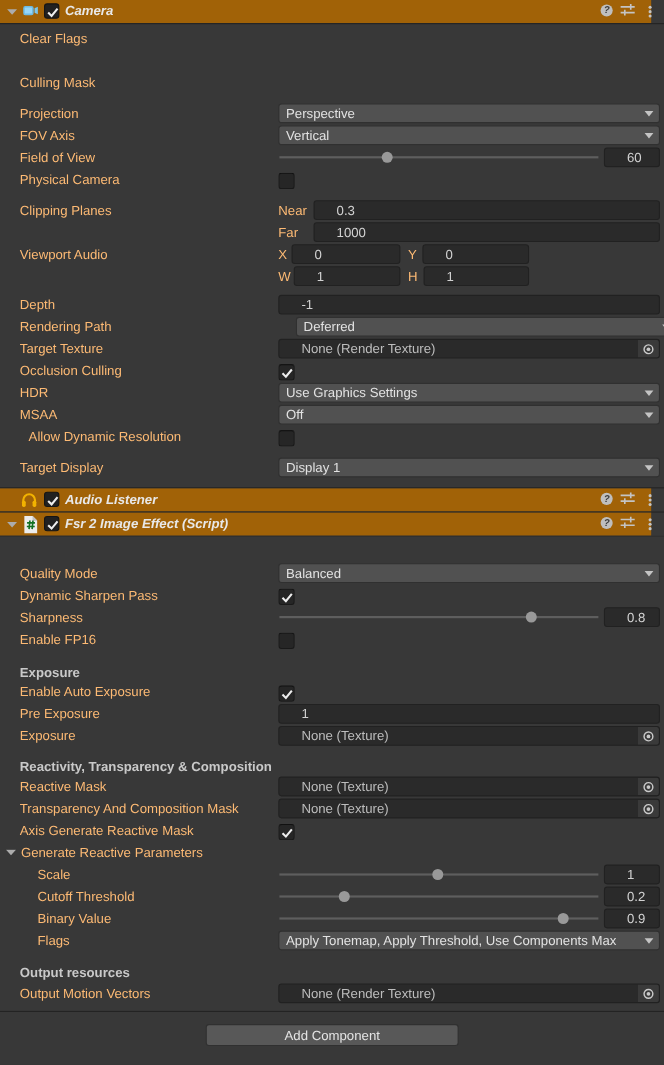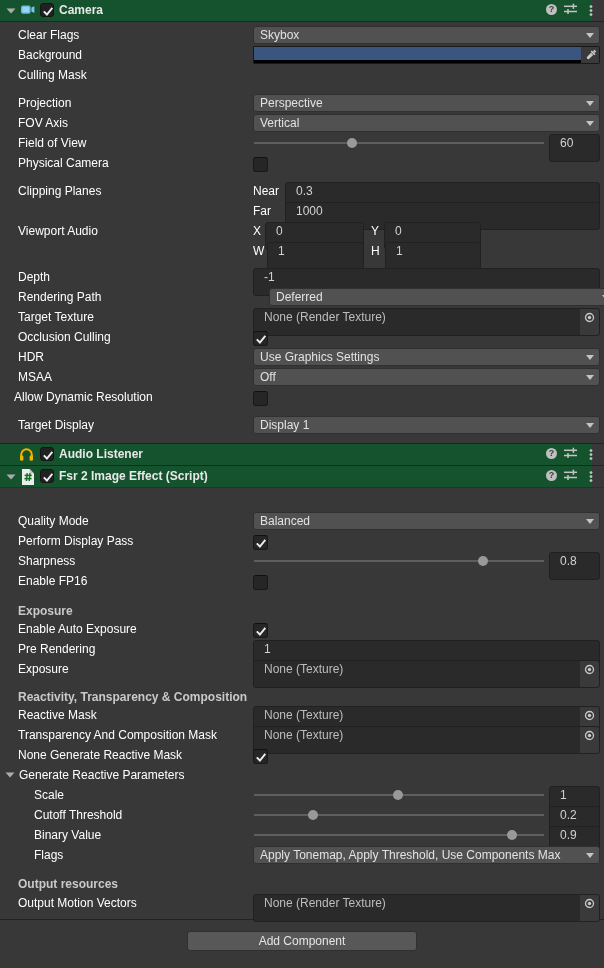--- a/index.html
+++ b/index.html
@@ -1,39 +1,39 @@
 <!DOCTYPE html>
 <html><head><meta charset="utf-8"><title>Inspector</title>
 <style>
 * { margin:0; padding:0; box-sizing:border-box; }
 html,body { width:604px; height:968px; background:#383838; overflow:hidden;
   font-family:"Liberation Sans",sans-serif; font-size:12px; }
 #page { position:relative; width:604px; height:968px; background:#383838; }
 .row { position:absolute; left:0; right:0; height:18px; }
-.lbl { position:absolute; top:0; line-height:18px; color:#ffffff; white-space:nowrap; }
+.lbl { position:absolute; top:0; line-height:18px; color:#fdba74; white-space:nowrap; }
 .lbl.bold { font-weight:bold; color:#C9C9C9; }
 .lbl.dim { color:#7F7F7F; }
 .dd { position:absolute; top:0; height:18px; background:#515151; border:1px solid #303030;
   border-radius:3px; color:#E2E2E2; line-height:16px; padding:0 18px 0 6px; white-space:nowrap; overflow:hidden; }
 .arr { position:absolute; right:5px; top:6px; width:0; height:0;
   border-left:4px solid transparent; border-right:4px solid transparent; border-top:5px solid #C4C4C4; }
-.tf { position:absolute; top:0; height:28px; background:#2A2A2A; border:1px solid #212121;
-  border-radius:3px; color:#D2D2D2; line-height:16px; padding:0 10px; white-space:nowrap; overflow:hidden; }
+.tf { position:absolute; top:0; height:18px; background:#2A2A2A; border:1px solid #212121;
+  border-radius:3px; color:#D2D2D2; line-height:16px; padding:0 20px; white-space:nowrap; overflow:hidden; }
 .obj { color:#BDBDBD; }
 .obj.dim2 { color:#868686; }
 .picker { position:absolute; right:0; top:0; bottom:0; width:19px; background:#3A3A3A;
   border-radius:0 2px 2px 0; }
 .picker svg { position:absolute; left:4px; top:2.5px; }
 .cb { position:absolute; left:253px; top:3px; width:15px; height:15px; background:#262626;
   border:1px solid #191919; border-top-color:#111; border-radius:3px; }
 .sl { position:absolute; top:0; height:18px; }
 .track { position:absolute; left:1px; top:8px; width:290px; height:2px; background:#5E5E5E; }
 .knob { position:absolute; top:4px; width:10px; height:10px; border-radius:50%; background:#999999; }
 .num { left:296px; width:51px; }
-.chead { position:absolute; left:0; right:12px; background:#14532d; }
+.chead { position:absolute; left:0; right:12px; background:#a16207;font-style:italic; }
 .sep { position:absolute; left:0; right:0; height:1px; background:#232323; }
 .sep2 { position:absolute; left:0; right:0; height:1px; background:#2E2E2E; }
 .hcb { position:absolute; left:40px; top:3px; width:14px; height:14px; background:#212121;
   border:1px solid #151515; border-radius:3px; }
 .htitle { position:absolute; left:59px; top:0; line-height:21px; font-weight:bold; color:#E8E8E8; }
 .help { position:absolute; left:546px; top:4px; width:11px; height:11px; border-radius:50%;
   background:#BFBFBF; color:#3E3E3E; font-size:9px; font-weight:bold; text-align:center; line-height:11px; }
 .preset { position:absolute; left:564px; top:2px; }
 .kebab { position:absolute; left:589px; top:4px; }
 </style></head>
@@ -137,38 +137,20 @@
           <circle cx="2" cy="2.6" r="1.4"></circle>
           <circle cx="2" cy="6.6" r="1.4"></circle>
           <circle cx="2" cy="10.6" r="1.4"></circle>
         </g>
       </svg>
     </div>
     <div class="sep2" style="top:487px"></div>
     <div class="sep" style="top:919px"></div>
 <div class="row" style="top:26px">
       <span class="lbl" style="left:18px">Clear Flags</span>
-      <div class="dd" style="left:253px;width:347px">Skybox<i class="arr"></i></div>
-    </div>
-<div class="row" style="top:46px">
-      <span class="lbl" style="left:18px">Background</span>
-      <div style="position:absolute;left:253px;width:347px;height:18px">
-        <div style="position:absolute;left:0;top:0;width:328px;height:18px;background:#000;border-radius:2px 0 0 2px;border:1px solid #191919;border-right:none">
-          <div style="position:absolute;left:0;top:0;width:327px;height:13px;background:#3A5580"></div>
-        </div>
-        <div style="position:absolute;right:0;top:0;width:19px;height:18px;background:#3A3A3A;border-radius:0 2px 2px 0;border:1px solid #191919;border-left:none">
-          <svg width="15" height="15" viewBox="0 0 15 15" style="position:absolute;left:2px;top:1px">
-            <g transform="rotate(45 7.5 7.5)" fill="#C9C9C9">
-              <rect x="6.3" y="0.6" width="2.4" height="2.2"></rect>
-              <rect x="4.9" y="3" width="5.2" height="1.7"></rect>
-              <path d="M6 5.2 h3 v5.2 a1.5 1.8 0 0 1 -3 0 Z"></path>
-            </g>
-          </svg>
-        </div>
-      </div>
     </div>
 <div class="row" style="top:66px">
       <span class="lbl" style="left:18px">Culling Mask</span>
     </div>
 <div class="row" style="top:94px">
       <span class="lbl" style="left:18px">Projection</span>
       <div class="dd" style="left:253px;width:347px">Perspective<i class="arr"></i></div>
     </div>
 <div class="row" style="top:114px">
       <span class="lbl" style="left:18px">FOV Axis</span>
@@ -235,33 +217,33 @@
     </div>
 <div class="row" style="top:348px">
       <span class="lbl" style="left:18px">HDR</span>
       <div class="dd" style="left:253px;width:347px">Use Graphics Settings<i class="arr"></i></div>
     </div>
 <div class="row" style="top:368px">
       <span class="lbl" style="left:18px">MSAA</span>
       <div class="dd" style="left:253px;width:347px">Off<i class="arr"></i></div>
     </div>
 <div class="row" style="top:388px">
-      <span class="lbl" style="left:14px">Allow Dynamic Resolution</span>
+      <span class="lbl" style="left:26px">Allow Dynamic Resolution</span>
       <div class="cb"></div>
     </div>
 <div class="row" style="top:416px">
       <span class="lbl" style="left:18px">Target Display</span>
       <div class="dd" style="left:253px;width:347px">Display 1<i class="arr"></i></div>
     </div>
 <div class="row" style="top:512px">
       <span class="lbl" style="left:18px">Quality Mode</span>
       <div class="dd" style="left:253px;width:347px">Balanced<i class="arr"></i></div>
     </div>
 <div class="row" style="top:532px">
-      <span class="lbl" style="left:18px">Perform Display Pass</span>
+      <span class="lbl" style="left:18px">Dynamic Sharpen Pass</span>
       <div class="cb">
         <svg width="14" height="14" viewBox="0 0 14 14" style="position:absolute;left:0;top:0">
           <path d="M2.8 7.4 L5.9 10.5 L11.3 3.9" fill="none" stroke="#EDEDED" stroke-width="1.9"></path>
         </svg>
       </div>
     </div>
 <div class="row" style="top:552px">
       <span class="lbl" style="left:18px">Sharpness</span>
       <div class="sl" style="left:253px;width:347px">
         <div class="track"></div>
@@ -278,21 +260,21 @@
     </div>
 <div class="row" style="top:620px">
       <span class="lbl" style="left:18px">Enable Auto Exposure</span>
       <div class="cb">
         <svg width="14" height="14" viewBox="0 0 14 14" style="position:absolute;left:0;top:0">
           <path d="M2.8 7.4 L5.9 10.5 L11.3 3.9" fill="none" stroke="#EDEDED" stroke-width="1.9"></path>
         </svg>
       </div>
     </div>
 <div class="row" style="top:640px">
-      <span class="lbl" style="left:18px">Pre Rendering</span>
+      <span class="lbl" style="left:18px">Pre Exposure</span>
       <div class="tf" style="left:253px;width:347px">1</div>
     </div>
 <div class="row" style="top:660px">
       <span class="lbl" style="left:18px">Exposure</span>
       <div class="tf obj" style="left:253px;width:347px">None (Texture)<span class="picker">
           <svg width="11" height="11" viewBox="0 0 11 11">
             <circle cx="5.5" cy="5.5" r="4" fill="none" stroke="#C9C9C9" stroke-width="1.3"></circle>
             <circle cx="5.5" cy="5.5" r="1.7" fill="#C9C9C9"></circle>
           </svg>
         </span></div>
@@ -312,21 +294,21 @@
 <div class="row" style="top:726px">
       <span class="lbl" style="left:18px">Transparency And Composition Mask</span>
       <div class="tf obj" style="left:253px;width:347px">None (Texture)<span class="picker">
           <svg width="11" height="11" viewBox="0 0 11 11">
             <circle cx="5.5" cy="5.5" r="4" fill="none" stroke="#C9C9C9" stroke-width="1.3"></circle>
             <circle cx="5.5" cy="5.5" r="1.7" fill="#C9C9C9"></circle>
           </svg>
         </span></div>
     </div>
 <div class="row" style="top:746px">
-      <span class="lbl" style="left:18px">None Generate Reactive Mask</span>
+      <span class="lbl" style="left:18px">Axis Generate Reactive Mask</span>
       <div class="cb">
         <svg width="14" height="14" viewBox="0 0 14 14" style="position:absolute;left:0;top:0">
           <path d="M2.8 7.4 L5.9 10.5 L11.3 3.9" fill="none" stroke="#EDEDED" stroke-width="1.9"></path>
         </svg>
       </div>
     </div>
 <div class="row" style="top:766px">
       <span class="lbl" style="left:19px">Generate Reactive Parameters</span>
       <svg width="10" height="6" viewBox="0 0 10 6" style="position:absolute;left:5px;top:6px">
         <path d="M0.5 0.5 H9.5 L5 5.5 Z" fill="#ACACAC"></path>

